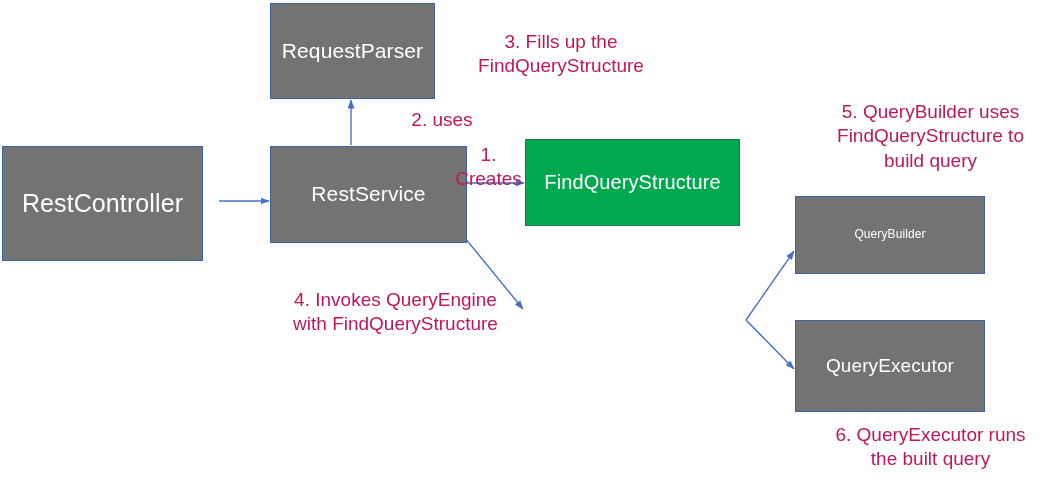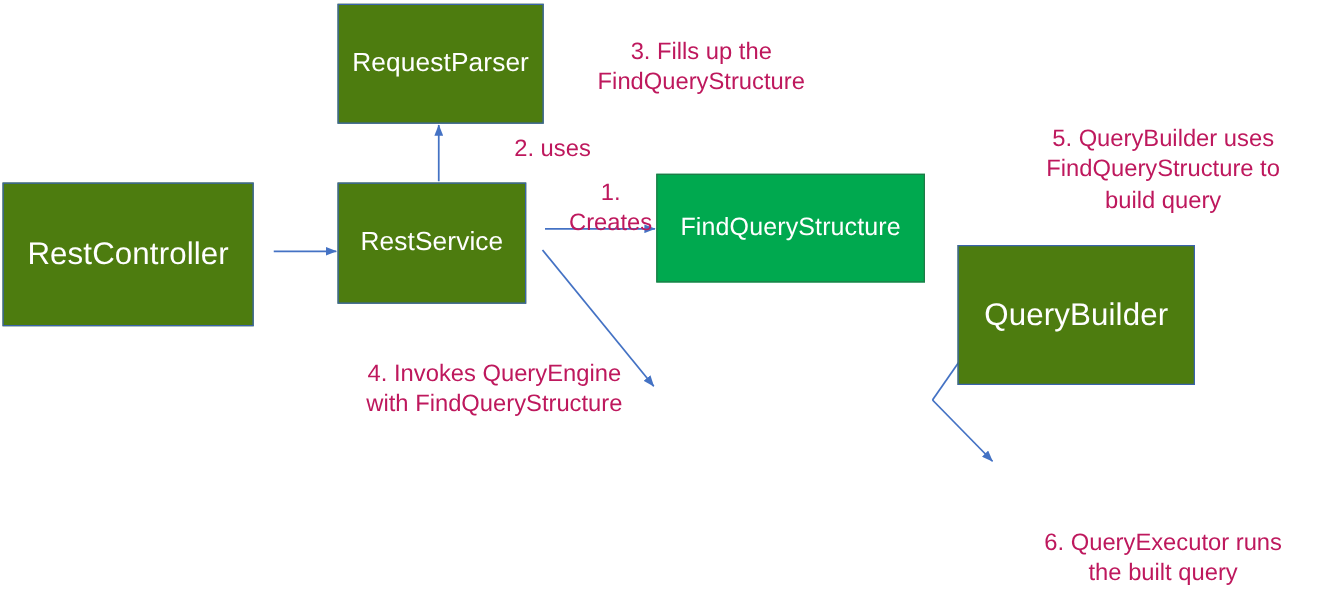--- a/index.html
+++ b/index.html
@@ -34,40 +34,40 @@
     align-items: center;
     justify-content: center;
     color: #ffffff;
     font-family: "Liberation Sans", sans-serif;
     font-weight: 400;
     letter-spacing: 0.1px;
     line-height: 1.15;
     text-align: center;
     border: 1px solid #41719C;
   }
-  .node.blue  { background: #4d7c0f; border-color: #3a63ab; }
+  .node.blue  { background: #737373; border-color: #3a63ab; }
   .node.green { background: #00A94F; border-color: #1f7a47; }
 
   .note {
     position: absolute;
     color: #be185d;
     font-family: Liberation Sans, sans-serif;
     font-weight: 400;
     line-height: 1.28;
     white-space: pre-line;
     text-align: center;
   }
 
   
   #node-restcontroller     { left:2px;   top:146px; width:201px; height:115px; font-size:25px; }
-  #node-restservice        { left:270px; top:146px; width:151px; height:97px;  font-size:21px; }
+  #node-restservice        { left:270px; top:146px; width:197px; height:97px;  font-size:21px; }
   #node-requestparser      { left:270px; top:3px;   width:165px; height:96px;  font-size:21px; }
   #node-findquerystructure { left:525px; top:139px; width:215px; height:87px;  font-size:20px; }
   #node-queryengine        { left:524px; top:272px; width:216px; height:95px;  font-size:20px; }
-  #node-querybuilder       { left:766px; top:196px; width:190px; height:112px;  font-size:25px; }
+  #node-querybuilder       { left:795px; top:196px; width:190px; height:78px;  font-size:12px; }
   #node-queryexecutor      { left:795px; top:320px; width:190px; height:92px;  font-size:19px; }
 
   
   #note-3 { left:446px; top:30px;  width:230px; font-size:19px; }
   #note-2 { left:377px; top:108px; width:130px; font-size:19px; }
   #note-1 { left:441px; top:143px; width:95px;  font-size:19px; }
   #note-5 { left:808px; top:100px; width:245px; font-size:19px; }
   #note-4 { left:263px; top:288px; width:265px; font-size:19px; }
   #note-6 { left:808px; top:423px; width:245px; font-size:19px; }
 </style>
@@ -100,20 +100,21 @@
 
   <div class="node blue" id="node-restservice">RestService</div>
 
   <div class="node blue" id="node-requestparser">RequestParser</div>
 
   <div class="node green" id="node-findquerystructure">FindQueryStructure</div>
 
 
   <div class="node blue" id="node-querybuilder">QueryBuilder</div>
 
+  <div class="node blue" id="node-queryexecutor">QueryExecutor</div>
 
   <div class="note" id="note-1">1.
 Creates</div>
 
   <div class="note" id="note-2">2. uses</div>
 
   <div class="note" id="note-3">3. Fills up the
 FindQueryStructure</div>
 
   <div class="note" id="note-4">4. Invokes QueryEngine

